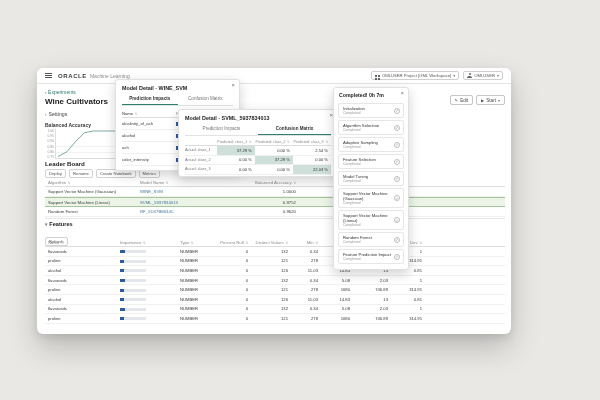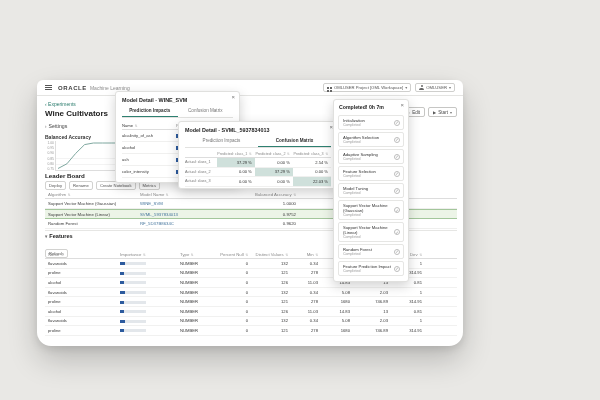--- a/index.html
+++ b/index.html
@@ -1,20 +1,20 @@
 <!DOCTYPE html>
 <html><head>
 <meta charset="utf-8">
 <style>
   * { margin:0; padding:0; box-sizing:border-box; -webkit-text-size-adjust:none; }
   html,body { width:600px; height:400px; }
   body { background:#e9e8e5; font-family:"Liberation Sans", sans-serif; position:relative; overflow:hidden; color:#333; }
 
-  .window { position:absolute; left:37px; top:80px; width:426px; height:266px; background:#fff;
-            border-radius:14px; box-shadow:0 14px 30px rgba(0,0,0,.20), 0 3px 8px rgba(0,0,0,.10); }
+  .window { position:absolute; left:37px; top:68px; width:474px; height:266px; background:#fff;
+            border-radius:6px; box-shadow:0 14px 30px rgba(0,0,0,.20), 0 3px 8px rgba(0,0,0,.10); }
 
   
   .appbar { position:absolute; left:0; top:0; right:0; height:16px; border-bottom:1px solid #e4e4e2;
             display:flex; align-items:center; padding:0 8px; border-radius:6px 6px 0 0; background:#fff; z-index:5; }
   .burger { width:7px; height:1px; background:#555; box-shadow:0 2px 0 #555, 0 4px 0 #555; margin-top:-4px; margin-right:6px; }
   .brand { font-size:6px; font-weight:bold; letter-spacing:.6px; color:#3c3c3c; }
   .product { font-size:5px; color:#8b8b8b; margin-left:3px; }
   .appbar-right { margin-left:auto; display:flex; gap:4px; align-items:center; }
   .chip { display:flex; align-items:center; gap:2px; border:1px solid #cfcfcd; border-radius:2px;
           padding:1px 3px; font-size:4.2px; color:#555; background:#fff; }

